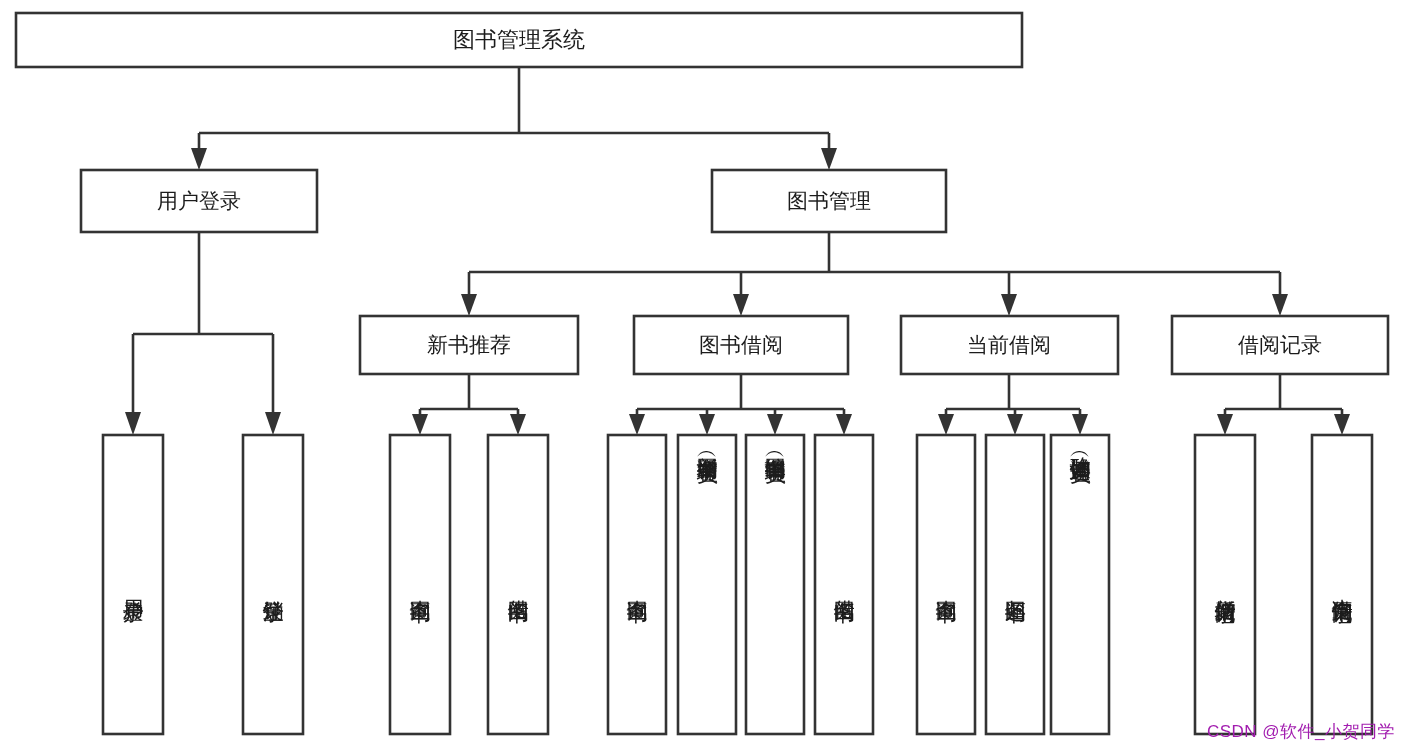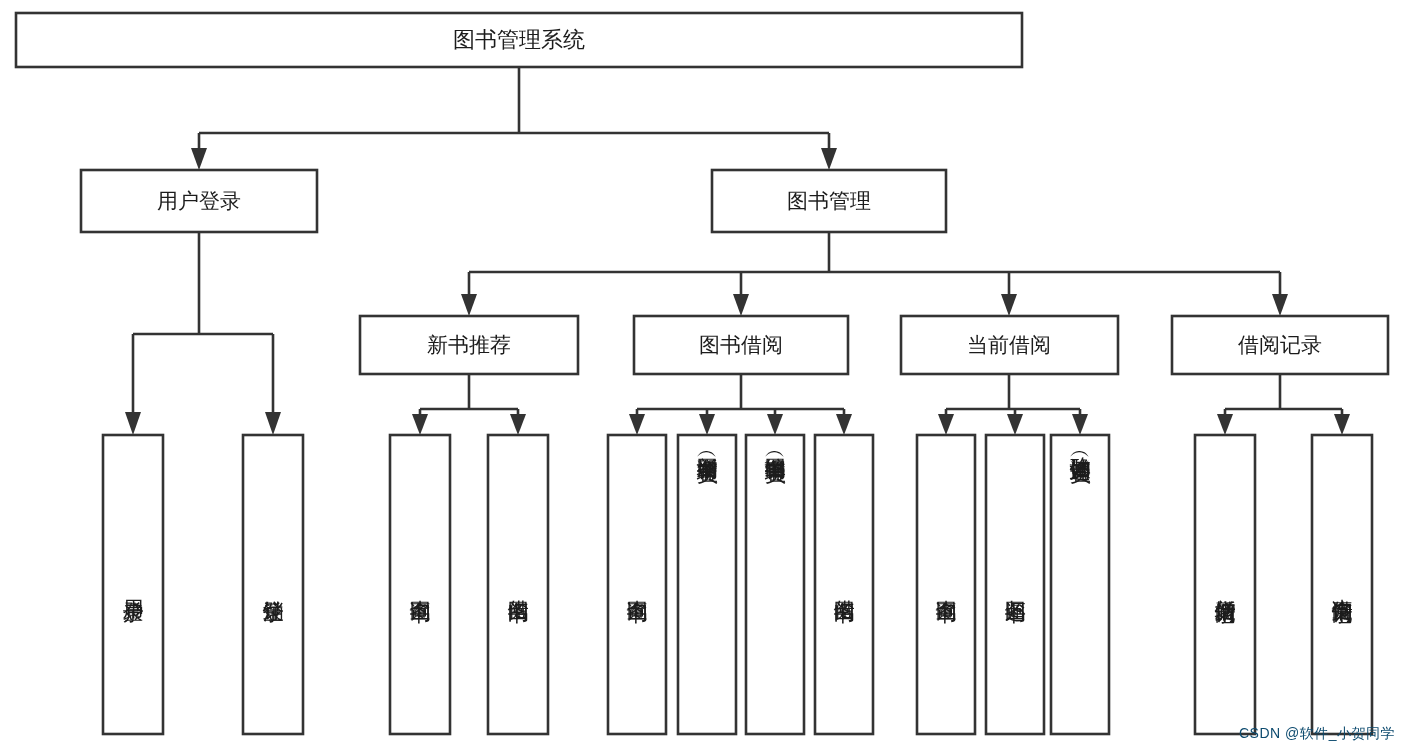--- a/index.html
+++ b/index.html
@@ -66,22 +66,22 @@
     color: #1c1c1c;
     line-height: 1.08;
     letter-spacing: 1px;
     white-space: nowrap;
   }
   .watermark {
     position: absolute;
     right: 10px;
     bottom: 4px;
     font-family: "Liberation Sans", "DejaVu Sans", sans-serif;
-    font-size: 14px;
-    color: #0c4a6e;
+    font-size: 17px;
+    color: #a21caf;
     letter-spacing: 0.5px;
     white-space: nowrap;
   }
 </style>
 </head>
 <body>
 
 <div id="diagram-root">
 
   <svg class="canvas" viewBox="0 0 1405 747" xmlns="http://www.w3.org/2000/svg">

